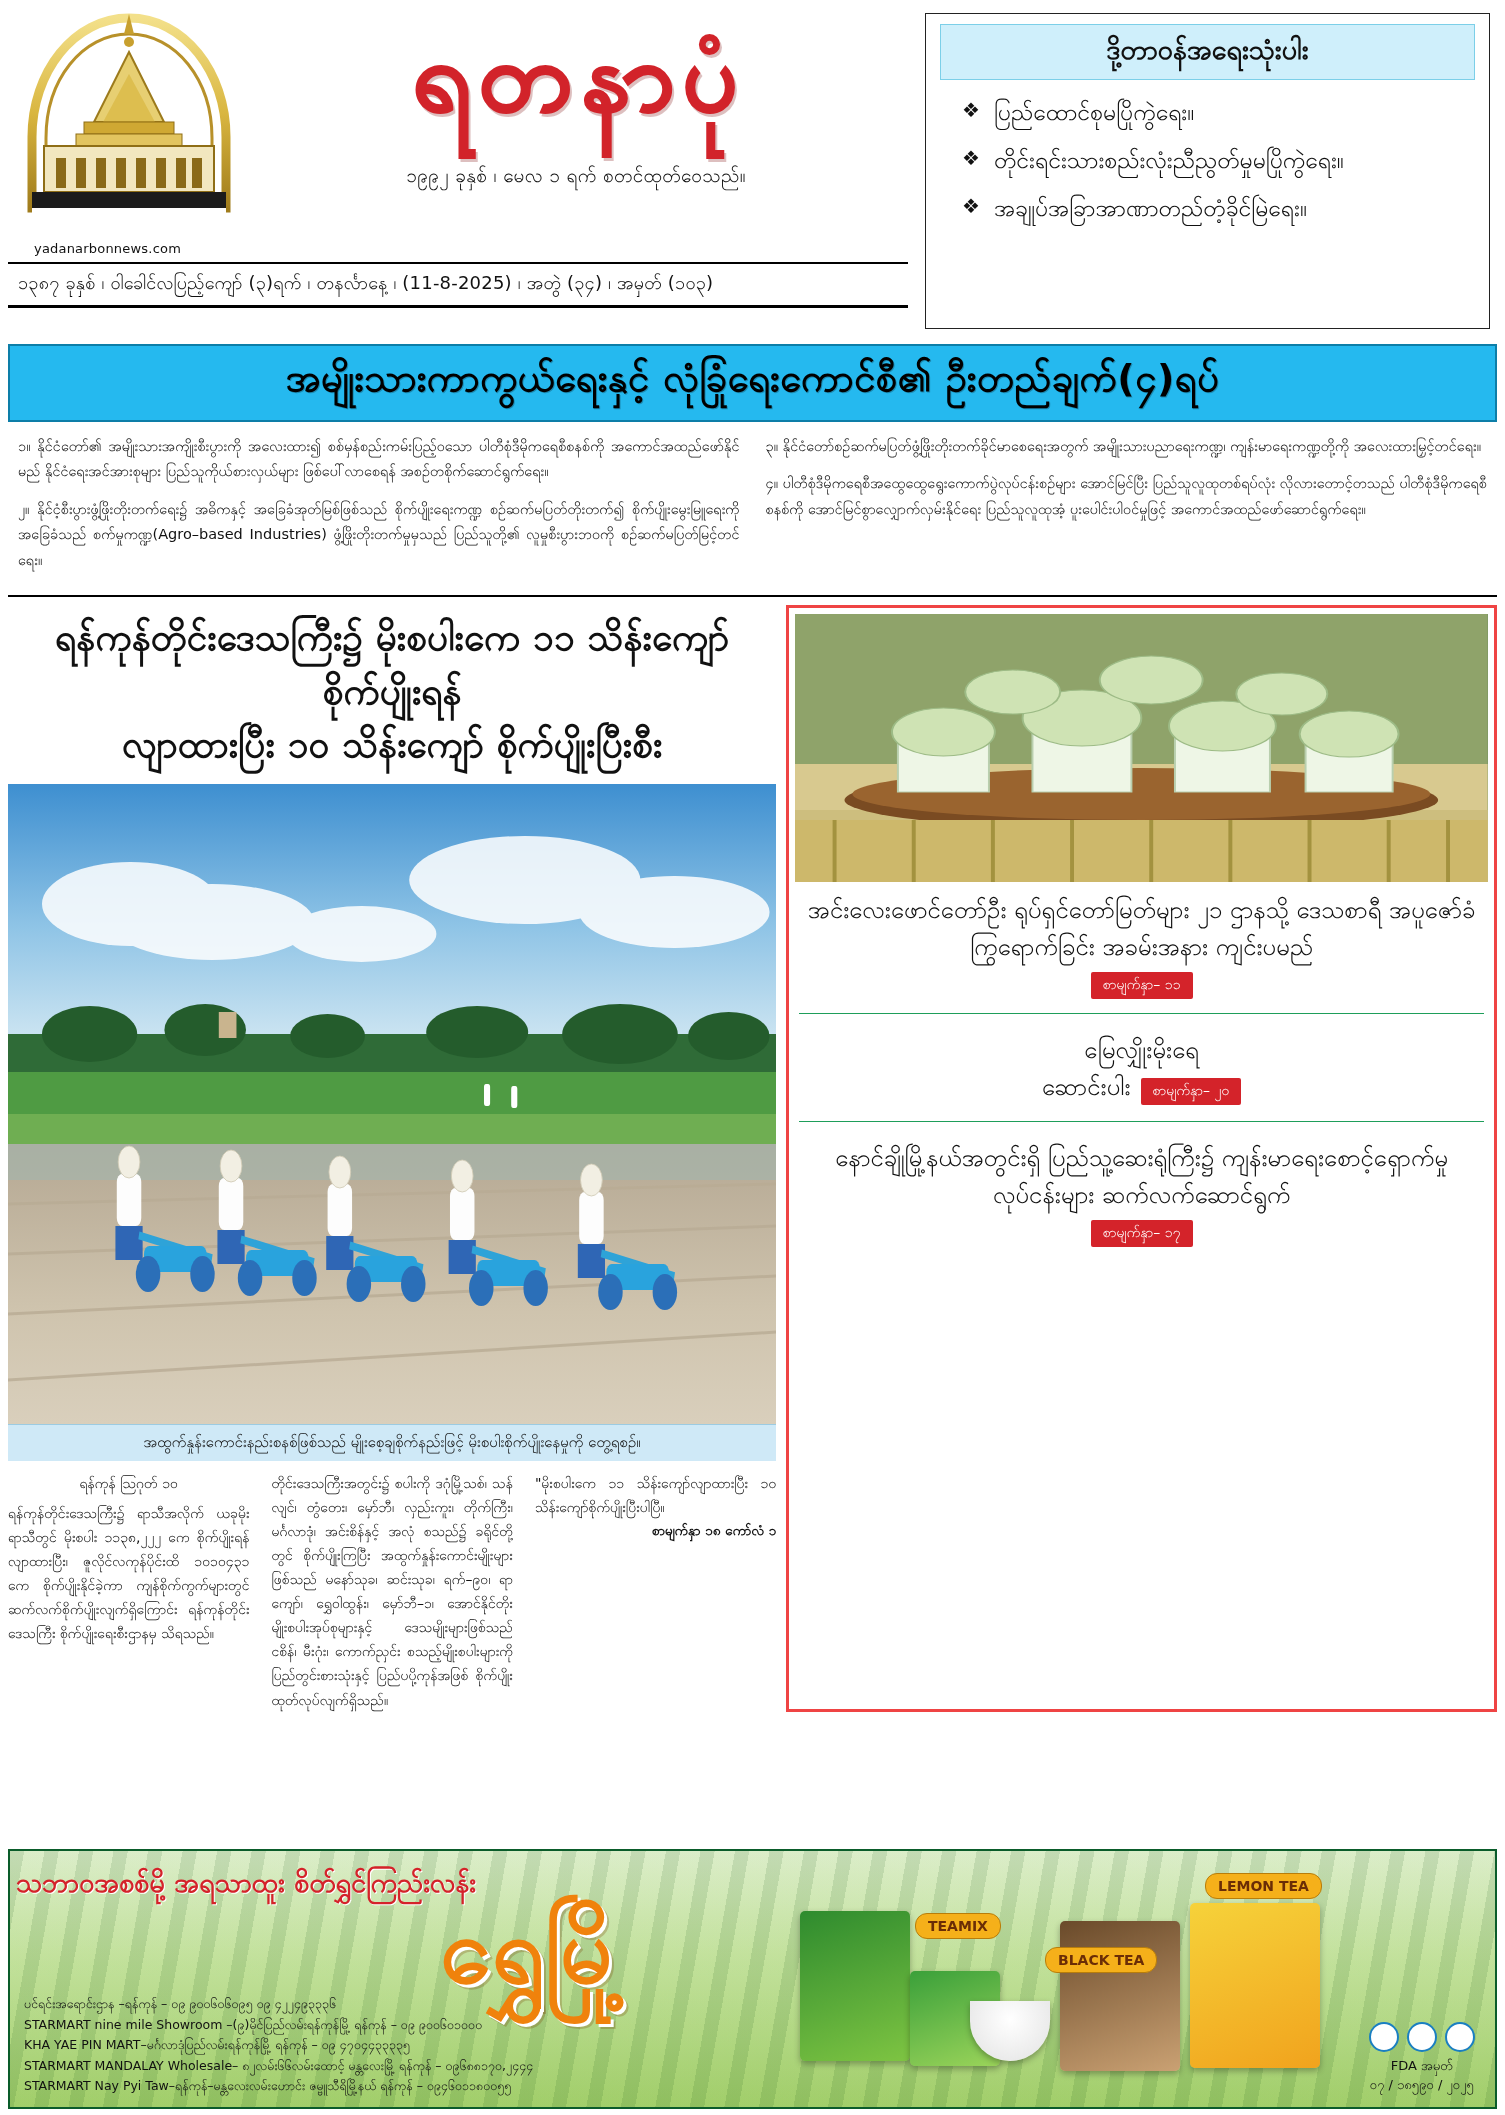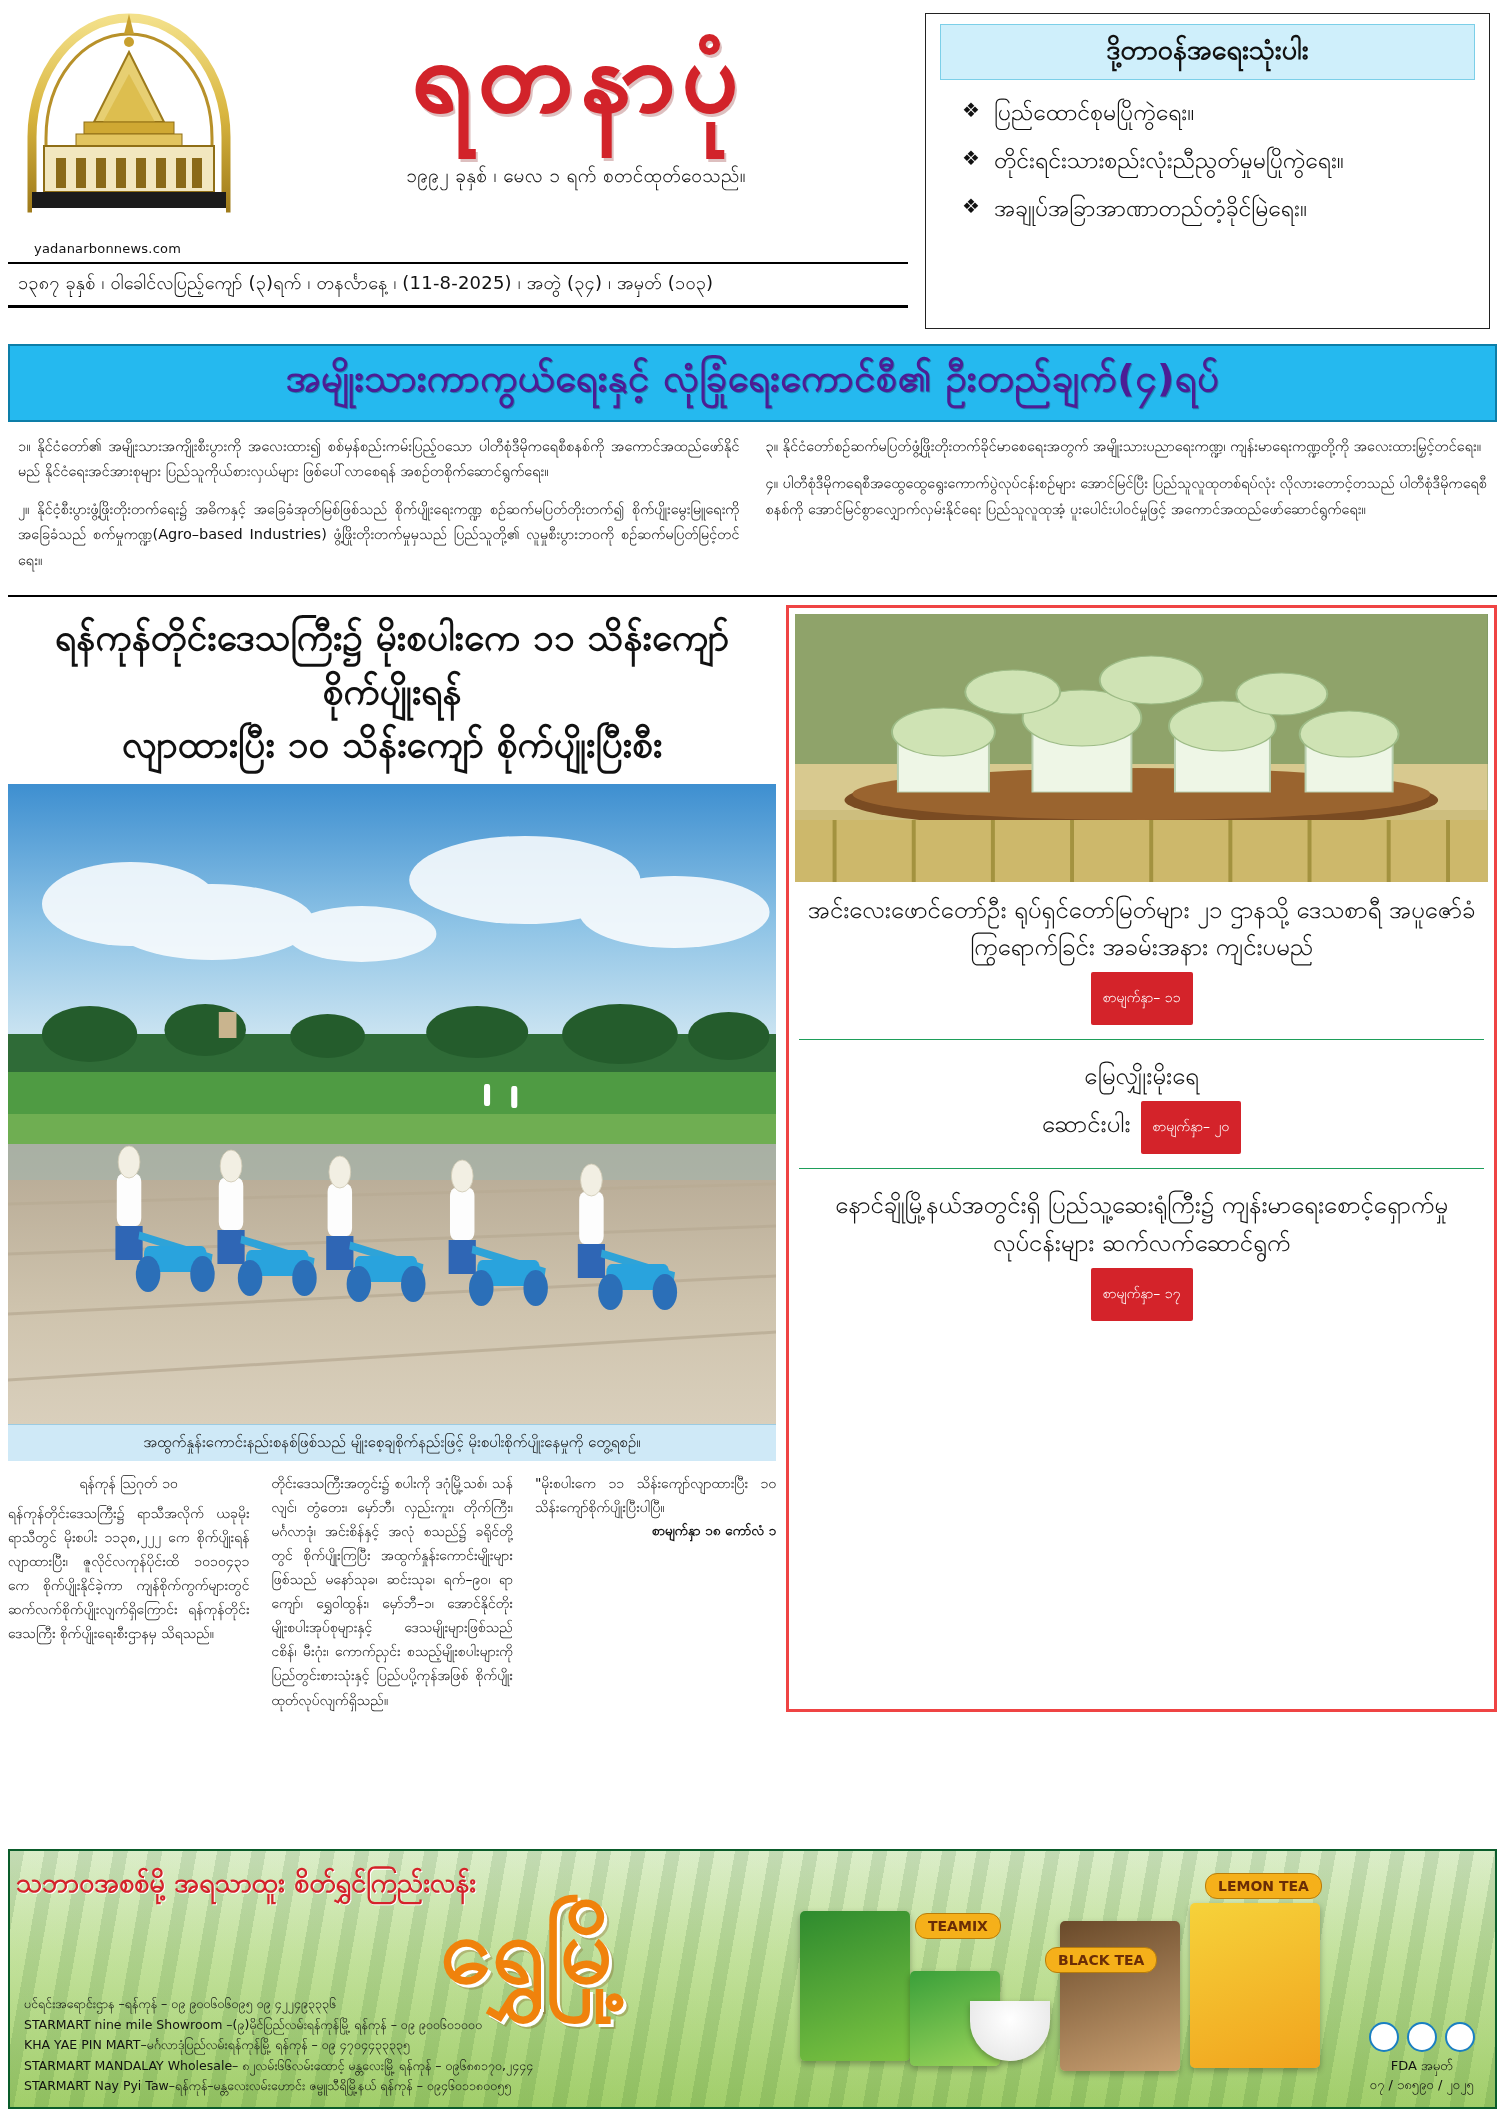--- a/index.html
+++ b/index.html
@@ -62,21 +62,21 @@
   }
   .point-row { display:flex; align-items:flex-start; margin: 16px 0 16px 22px; }
   .point-bullet { color:#111; font-size: 20px; margin-right: 14px; line-height:1.4; }
   .point-text { font-size: 23px; color:#111; line-height:1.4; }
 
   
   .banner {
     margin-top: 8px; background:#25b9ef; border:2px solid #0d7ea8;
     text-align:center; padding: 8px 4px 10px;
   }
-  .banner h1 { margin:0; font-size: 38px; color:#4c1d95; font-weight:bold; letter-spacing:.5px;
+  .banner h1 { margin:0; font-size: 38px; color:#000000; font-weight:bold; letter-spacing:.5px;
     text-shadow: 1px 1px 0 rgba(0,0,0,.25); }
 
   
   .summary { display:flex; gap: 26px; padding: 12px 10px 10px; border-bottom: 2px solid #000; }
   .summary .col { flex:1 1 0; font-size: 14.5px; line-height: 1.75; color:#111; text-align:justify; }
   .summary p { margin: 0 0 12px 0; }
 
   
   .body-wrap { display:flex; margin-top: 8px; gap: 10px; }
   .main-col { width: 1130px; }
@@ -92,21 +92,21 @@
   .dateline { text-align:center; margin-bottom: 6px; }
   .cont { text-align:right; font-weight:bold; font-size:13.5px; }
 
   
   .side-photo { width:100%; height: 268px; position:relative; overflow:hidden; background:#6f8f5f; }
   .side-item { text-align:center; padding: 10px 4px 6px; }
   .side-item .t { font-size: 24px; line-height: 1.55; color:#111; }
   .side-sep { border-top:1px solid #1e9e5a; margin: 8px 4px; }
   .page-tag {
     display:inline-block; background:#d4232a; color:#fff; font-size: 14px;
-    padding: 16px 12px; border-radius: 2px; margin-top: 6px;
+    padding: 3px 12px; border-radius: 2px; margin-top: 6px;
   }
   .side-inline { display:flex; align-items:center; justify-content:center; gap: 10px; }
 
   
   .ad {
     position:absolute; left: 8px; right: 8px; bottom: 6px; height: 260px;
     border: 2px solid #0a5c2a; overflow:hidden;
     background: linear-gradient(180deg,#eaf6d9 0%, #cfe9a8 40%, #a9d36f 100%);
   }
   .ad-tea-rows { position:absolute; inset:0;

